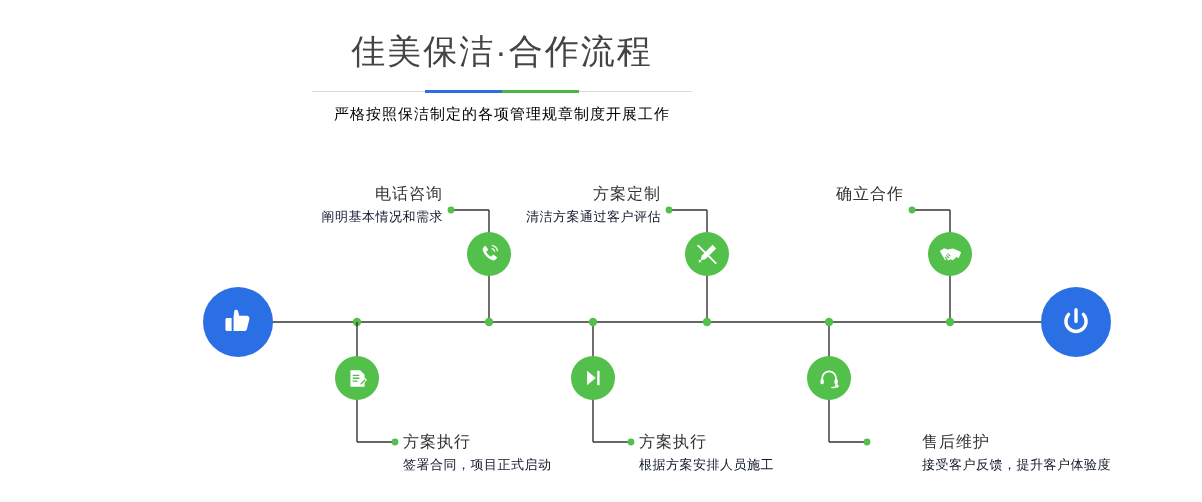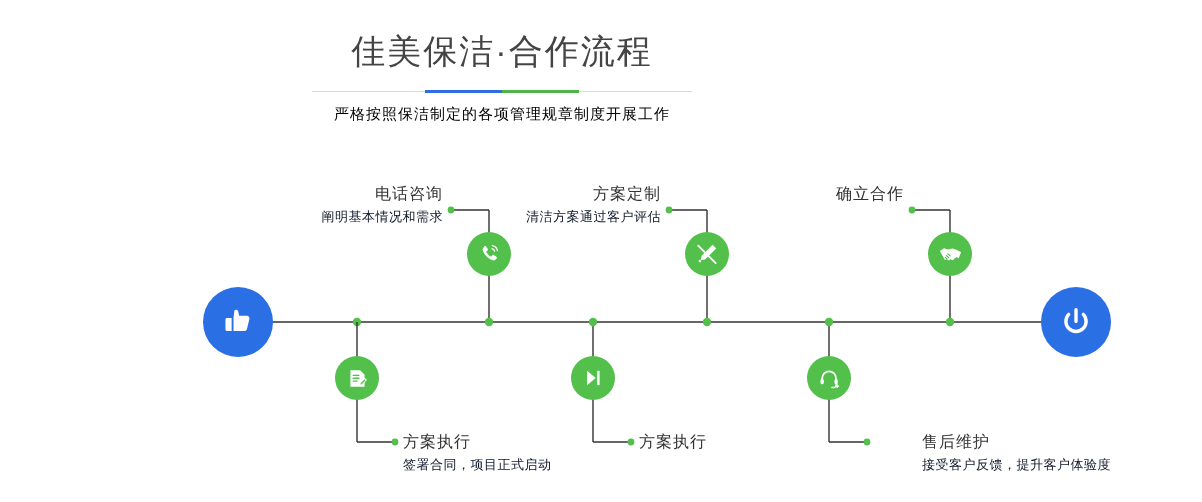--- a/index.html
+++ b/index.html
@@ -252,20 +252,21 @@
     <div class="ttl">确立合作</div>
   </div>
 
   <div class="label right" style="left:355px; top:281px; width:300px;">
     <div class="ttl">方案执行</div>
     <div class="desc">签署合同，项目正式启动</div>
   </div>
 
   <div class="label right" style="left:591px; top:281px; width:300px;">
     <div class="ttl">方案执行</div>
+    <div class="desc">根据方案安排人员施工</div>
   </div>
 
   <div class="label right" style="left:874px; top:281px; width:320px;">
     <div class="ttl">售后维护</div>
     <div class="desc">接受客户反馈，提升客户体验度</div>
   </div>
 
 </div>
 
 </body></html>

